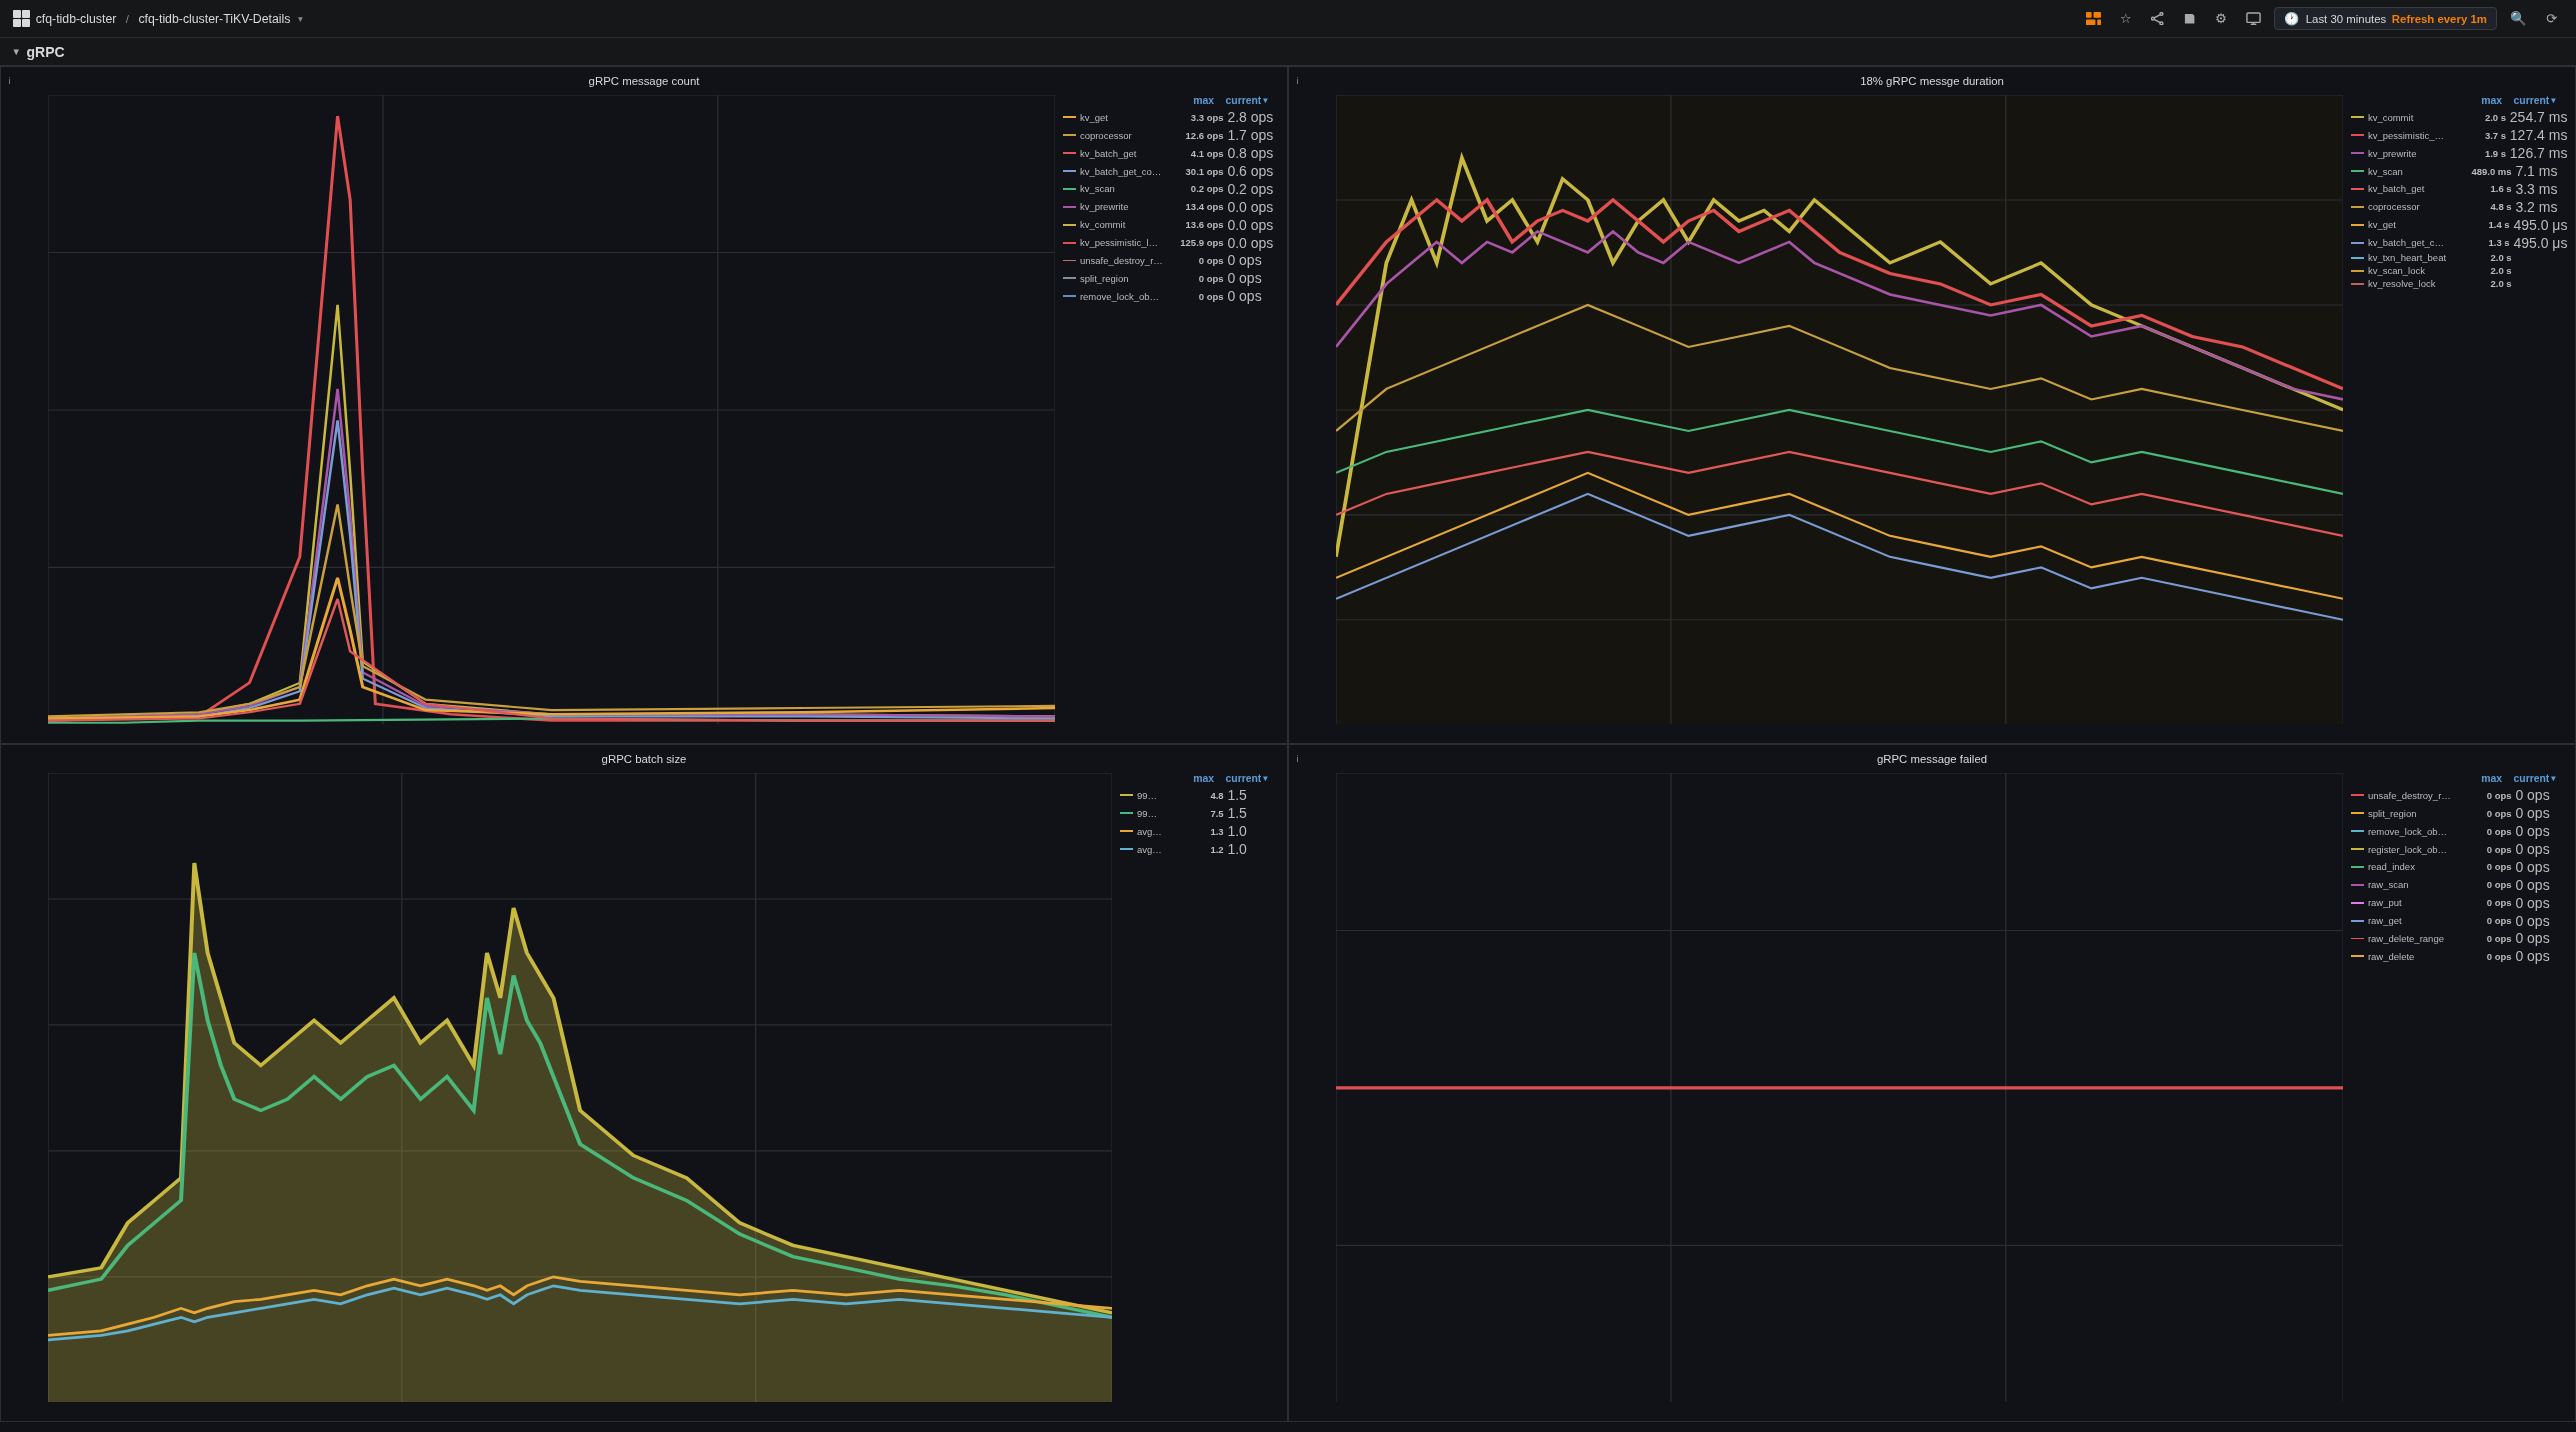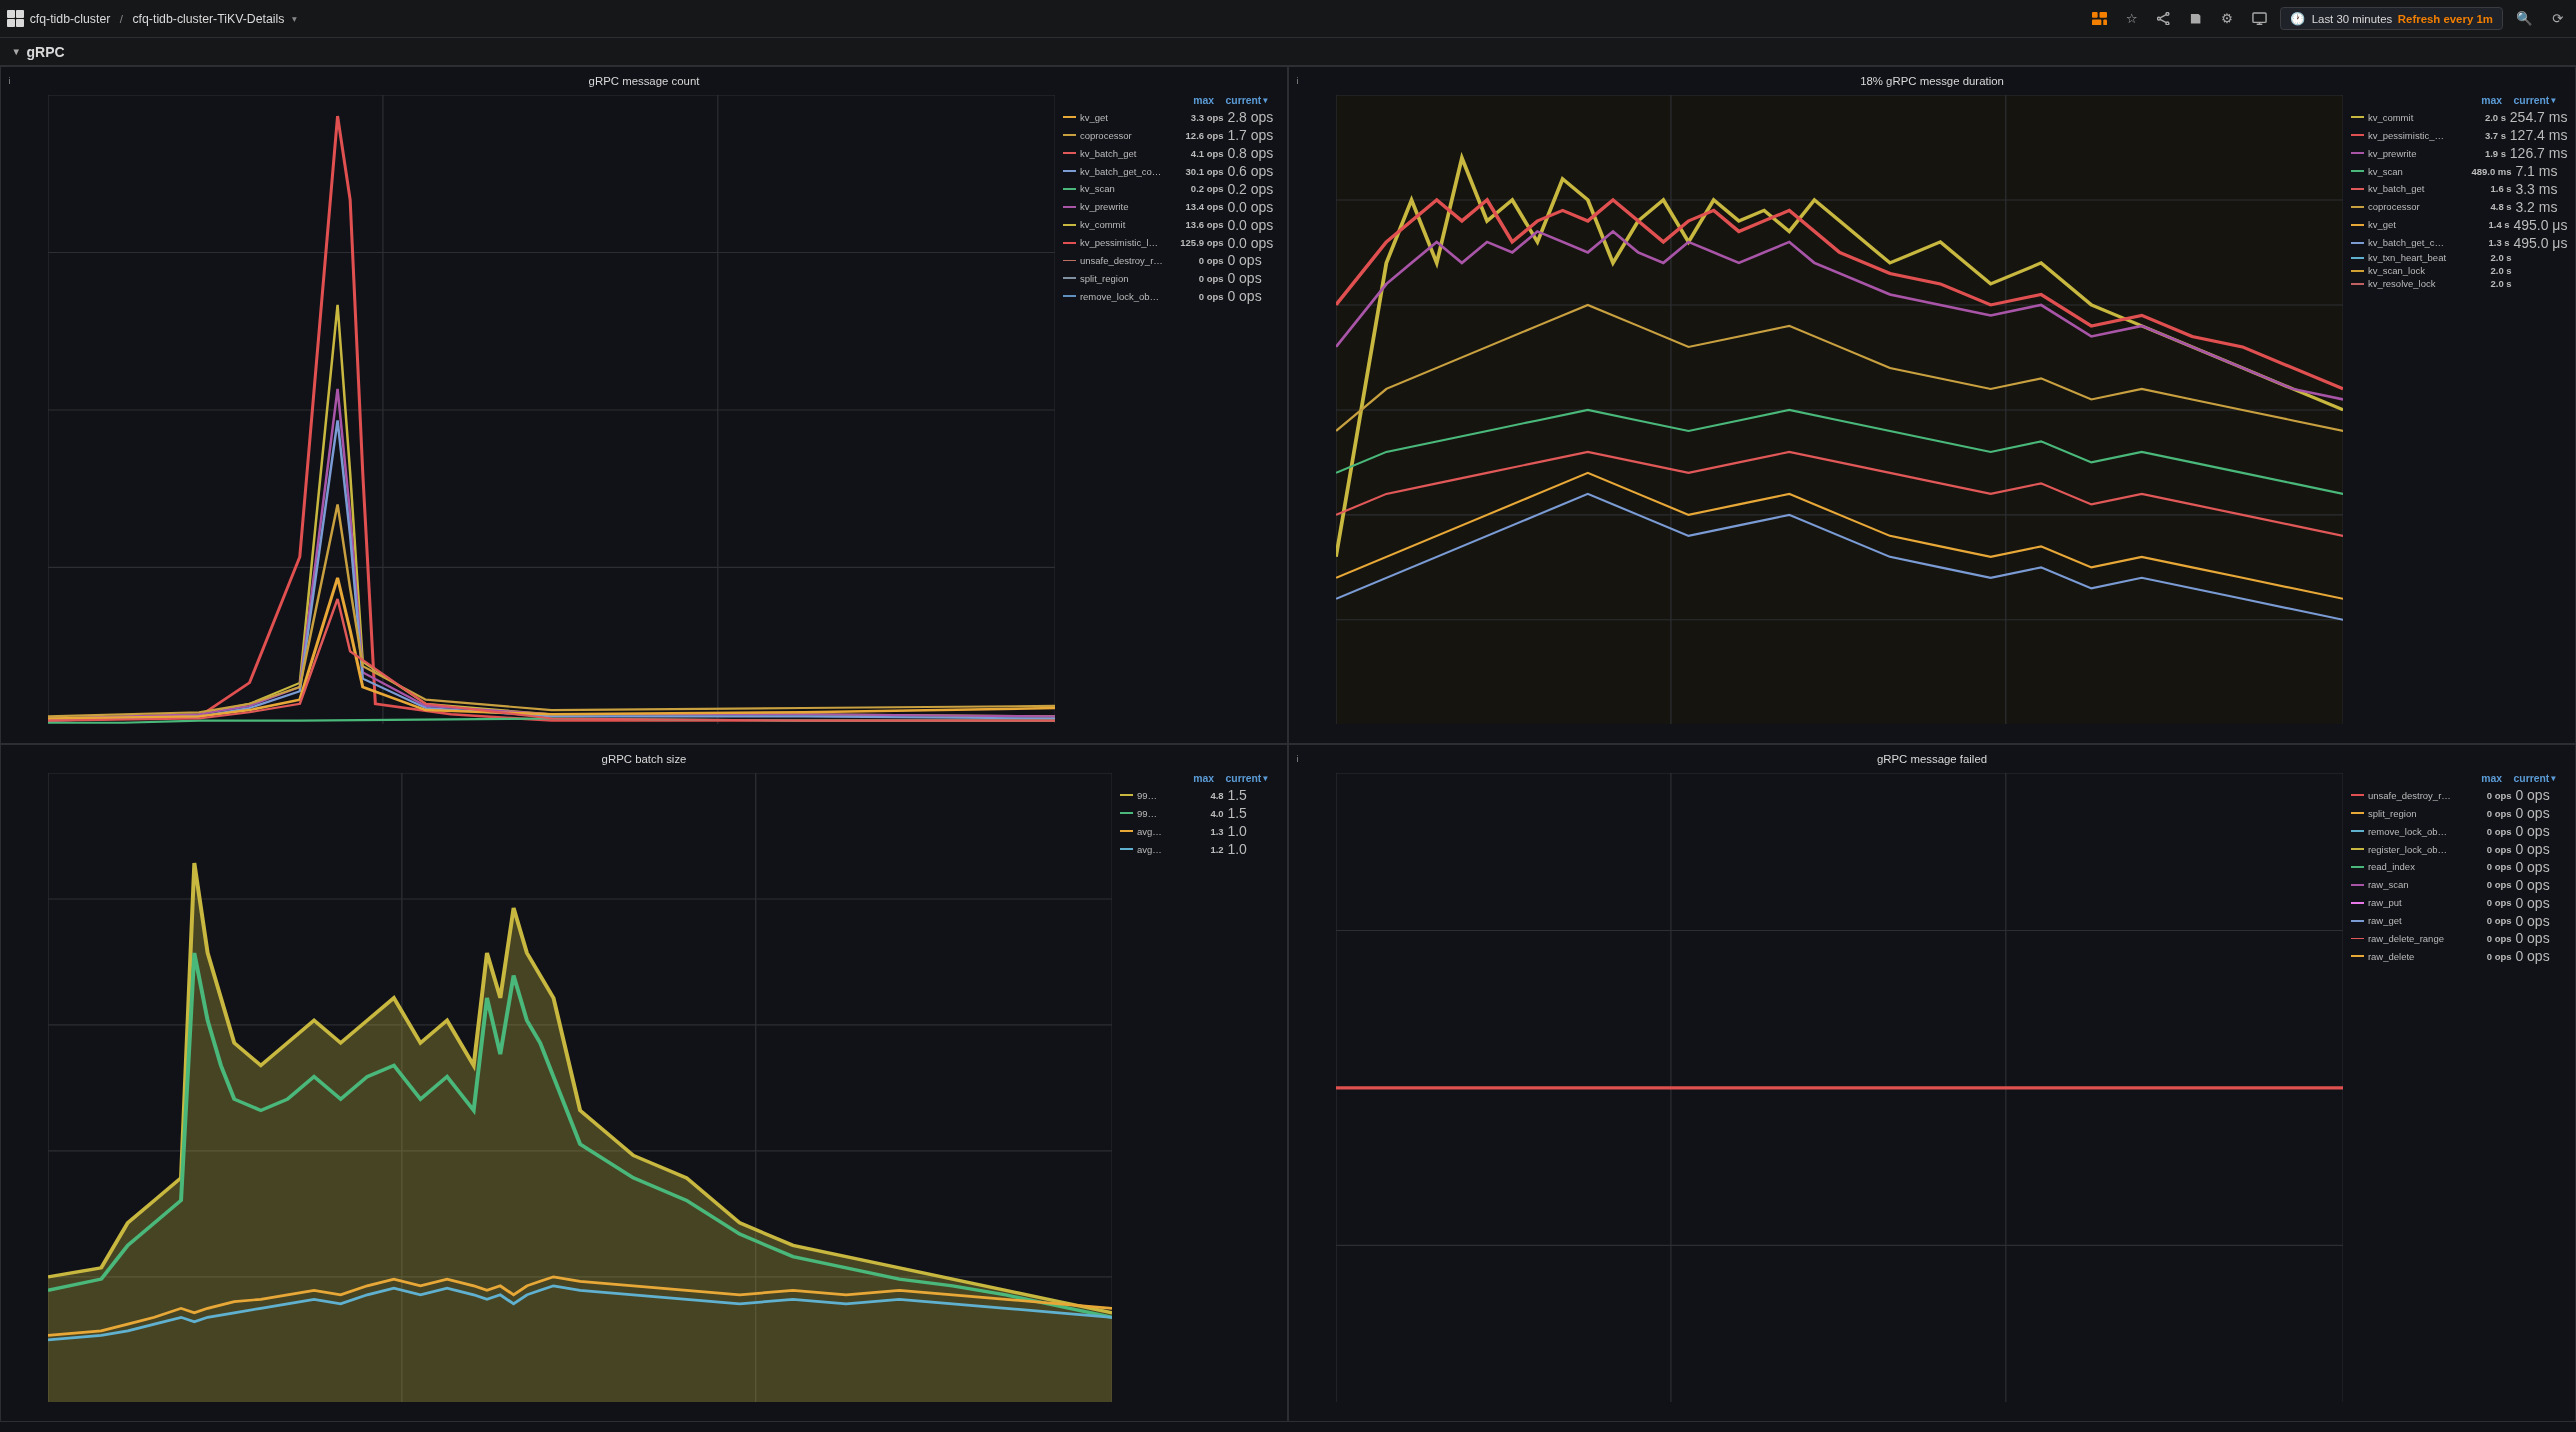--- a/index.html
+++ b/index.html
@@ -8,21 +8,21 @@
       color: #d9d9d9;
       font-family: 'Helvetica Neue', Arial, sans-serif;
       font-size: 11.4px;
       overflow: hidden;
     }
     .header {
       background: #161719;
       border-bottom: 0.9px solid #2c2e33;
       display: flex;
       align-items: center;
-      padding: 0 7px;
+      padding: 0 13px;
       height: 38px;
       gap: 7.6px;
     }
     .header-left {
       display: flex;
       align-items: center;
       gap: 5.7px;
       flex: 1;
     }
     .grid-icon {
@@ -547,21 +547,21 @@
         <div id="legend-2">
             <div class="legend-row">
       <div class="legend-color" style="background:#c8b840; height:1.9px; width:13.3px;"></div>
       <span class="legend-name">99% response</span>
       <span class="legend-max">4.8</span>
       <span class="legend-current">1.5</span>
     </div>
             <div class="legend-row">
       <div class="legend-color" style="background:#4ab87a; height:1.9px; width:13.3px;"></div>
       <span class="legend-name">99% request</span>
-      <span class="legend-max">4.0</span>
+      <span class="legend-max">7.5</span>
       <span class="legend-current">1.5</span>
     </div>
             <div class="legend-row">
       <div class="legend-color" style="background:#e8a838; height:1.9px; width:13.3px;"></div>
       <span class="legend-name">avg response</span>
       <span class="legend-max">1.3</span>
       <span class="legend-current">1.0</span>
     </div>
             <div class="legend-row">
       <div class="legend-color" style="background:#60b0d0; height:1.9px; width:13.3px;"></div>

